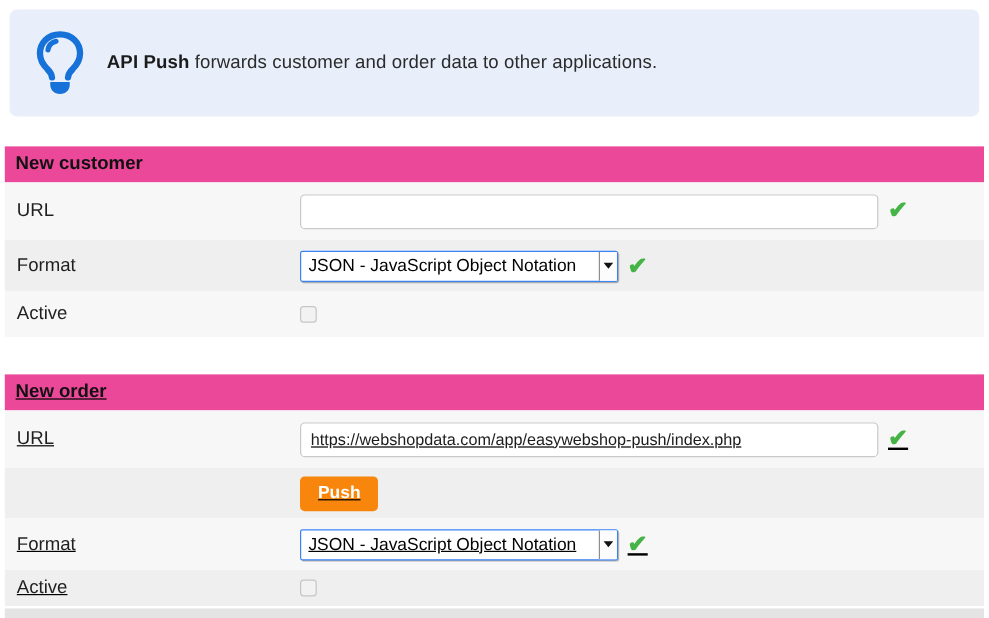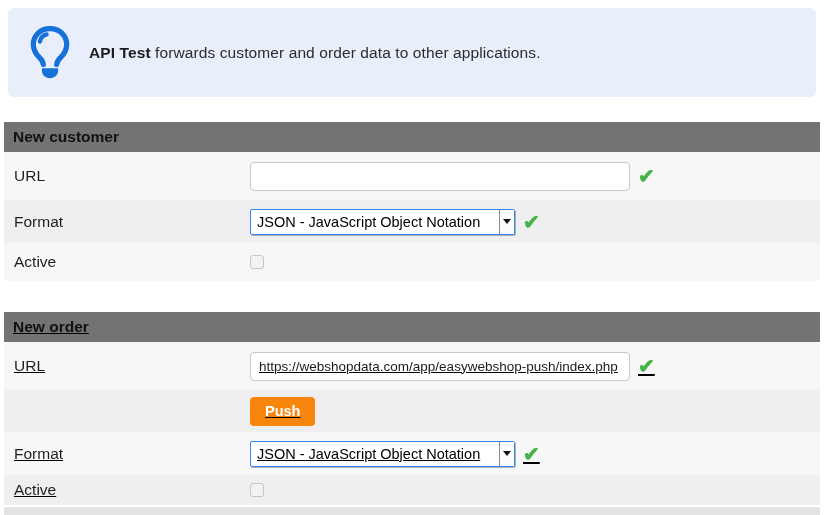--- a/index.html
+++ b/index.html
@@ -10,32 +10,32 @@
   .banner { margin:8px 8px 0 8px; height:89px; background:#e8effa; border-radius:6px;
     display:flex; align-items:center; padding-left:21px; }
   .banner .bulb { flex:0 0 auto; margin-right:18px; }
   .banner-text { font-size:15.5px; color:#2b2b2b; letter-spacing:.1px; }
   .banner-text b { font-weight:bold; color:#1c1c1c; }
 
   
   .sections { margin:0 4px; }
   .section { margin-top:25px; }
   .section.second { margin-top:31px;text-decoration:underline; }
-  .sec-header { background:#737373; padding:5px 9px; font-size:15.5px; font-weight:bold;
+  .sec-header { background:#ec4899; padding:5px 9px; font-size:15.5px; font-weight:bold;
     color:#111; line-height:20px; }
   .row { display:flex; align-items:center; }
   .bg-a { background:#f7f7f8; }
   .bg-b { background:#efeff0; }
   .h48 { min-height:48px; } .h43 { min-height:43px; } .h42 { min-height:42px; }
   .h38 { min-height:38px; } .h30 { min-height:30px; }
   .lbl { width:246px; flex:0 0 246px; padding-left:10px; font-size:15.5px; color:#1f1f1f; }
   .ctrl { display:flex; align-items:center; }
 
   
-  .txt { width:380px; height:29px; border:1px solid #c9c9c9; border-radius:4px;
+  .txt { width:482px; height:29px; border:1px solid #c9c9c9; border-radius:4px;
     background:#fff; padding:0 8px; font-family:"Liberation Sans", sans-serif;
     font-size:13.5px; color:#1c1c1c; outline:none; }
 
   
   .select { width:265px; height:26px; background:#fff; border:1px solid #3b82f6;
     border-radius:2px; box-shadow:1px 1px 0 rgba(0,0,0,.28); display:flex;
     align-items:stretch; cursor:default; }
   .select-text { flex:1 1 auto; display:flex; align-items:center; padding:0 6px;
     font-size:14.5px; color:#000; white-space:nowrap; overflow:hidden; }
   .select-btn { flex:0 0 15px; border-left:1px solid #8e8e8e; background:#fcfcfc;
@@ -63,21 +63,21 @@
 
 <div class="banner">
   <svg class="bulb" width="42" height="58" viewBox="0 0 44 58">
     <path d="M15 41 C 14.6 37.8 13 35.7 10.8 33.6 C 7.4 30.2 4.5 25.8 4.5 20
              C 4.5 11 11.5 3.5 22 3.5 C 32.5 3.5 39.5 11 39.5 20
              C 39.5 25.8 36.6 30.2 33.2 33.6 C 31 35.7 29.4 37.8 29 41" fill="none" stroke="#1671d9" stroke-width="5.5" stroke-linecap="round"></path>
     <path d="M11.5 17 C 12 13.5 14.8 10.5 18.5 9.5" fill="none" stroke="#1671d9" stroke-width="4.5" stroke-linecap="round"></path>
     <path d="M13.5 45 h17 v2.2 c0 4.8 -3.4 8.3 -8.5 8.3 c-5.1 0 -8.5 -3.5 -8.5 -8.3 Z" fill="#1671d9"></path>
   </svg>
   <div class="banner-text">
-    <b>API Test</b>
+    <b>API Push</b>
     <span>forwards customer and order data to other applications.</span>
   </div>
 </div>
 
 <div class="sections">
 
   <div class="section">
     <div class="sec-header">New customer</div>
 
     <div class="row bg-a h48">

